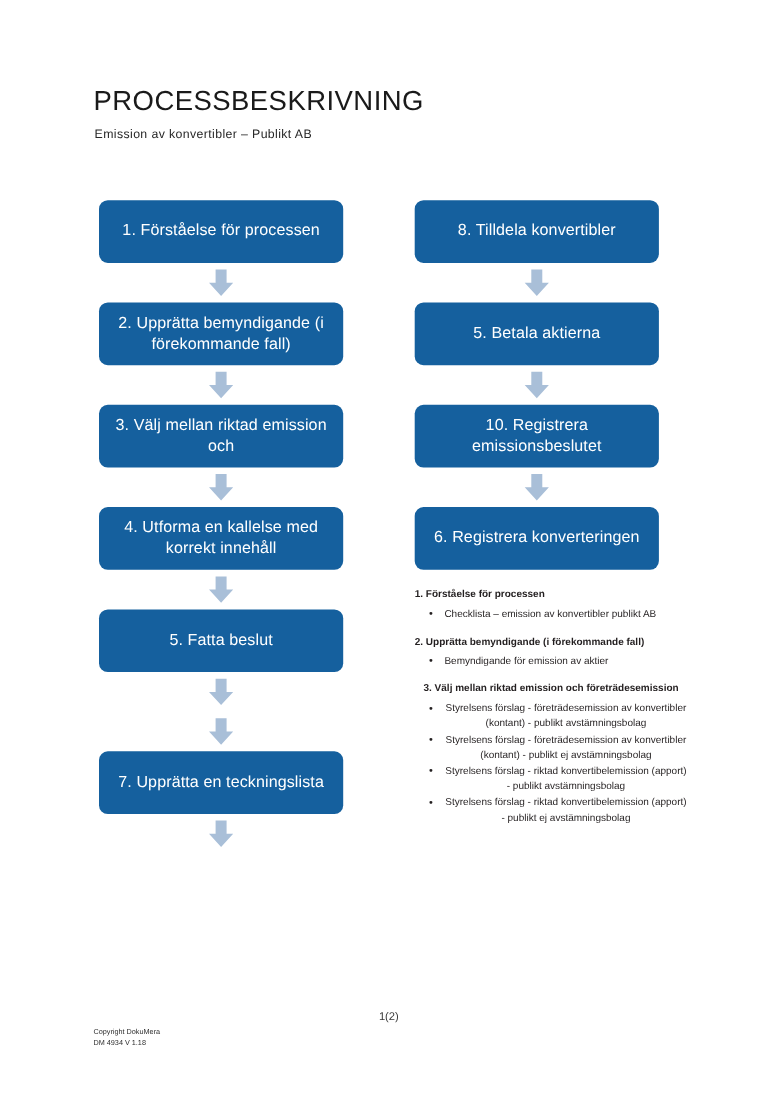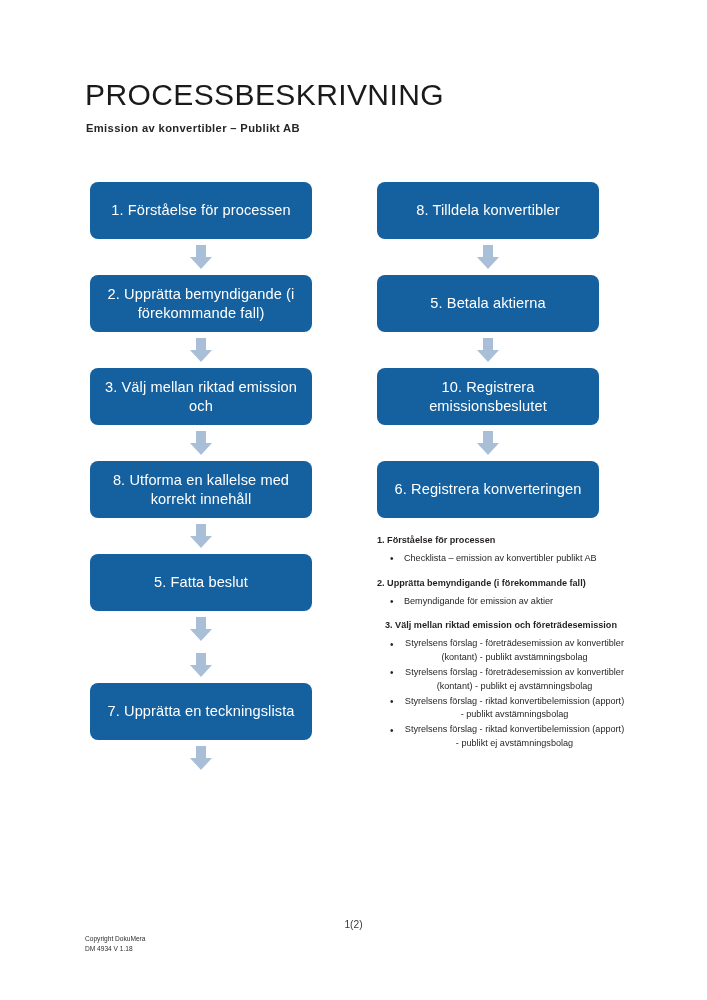--- a/index.html
+++ b/index.html
@@ -17,31 +17,31 @@
   }
 
   
   .doc-header {
     position: absolute;
     left: 85px;
     top: 78px;
     width: 540px;
   }
   .doc-title {
-    font-size: 30px;
+    font-size: 25px;
     font-weight: 400;
     letter-spacing: 0.4px;
     color: #1a1a1a;
     line-height: 1.15;
     margin: 0;
     white-space: nowrap;
   }
   .doc-subtitle {
     font-size: 11.2px;
-    font-weight: 700;
+    font-weight: 400;
     letter-spacing: 0.35px;
     color: #262626;
     margin: 9px 0 0 1px;
   }
 
   
   .flow-col {
     position: absolute;
     display: flex;
     flex-direction: column;
@@ -161,21 +161,21 @@
       </svg>
   </div>
 
   <div class="flow-box h2line">3. Välj mellan riktad emission och</div>
   <div class="flow-arrow">
     <svg viewBox="0 0 26 26" aria-hidden="true">
         <path d="M8 1 H18 V13 H24 L13 25 L2 13 H8 Z" fill="currentColor"></path>
       </svg>
   </div>
 
-  <div class="flow-box h2line">8. Utforma en kallelse med korrekt innehåll</div>
+  <div class="flow-box h2line">4. Utforma en kallelse med korrekt innehåll</div>
   <div class="flow-arrow">
     <svg viewBox="0 0 26 26" aria-hidden="true">
         <path d="M8 1 H18 V13 H24 L13 25 L2 13 H8 Z" fill="currentColor"></path>
       </svg>
   </div>
 
   <div class="flow-box h1line">5. Fatta beslut</div>
   <div class="flow-arrow">
     <svg viewBox="0 0 26 26" aria-hidden="true">
         <path d="M8 1 H18 V13 H24 L13 25 L2 13 H8 Z" fill="currentColor"></path>

